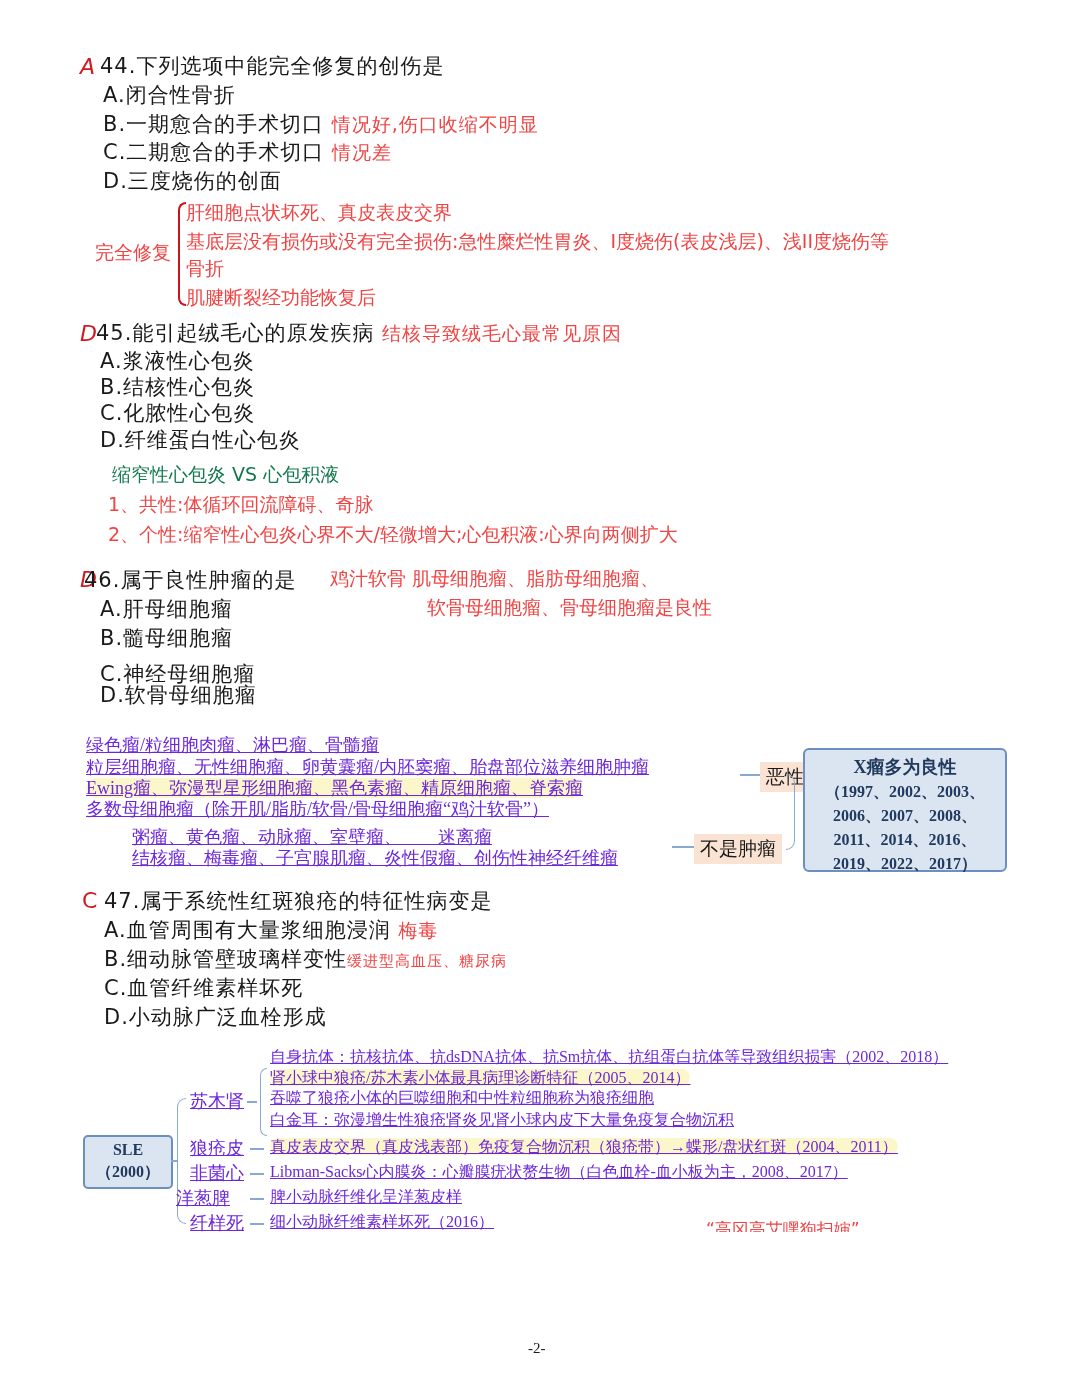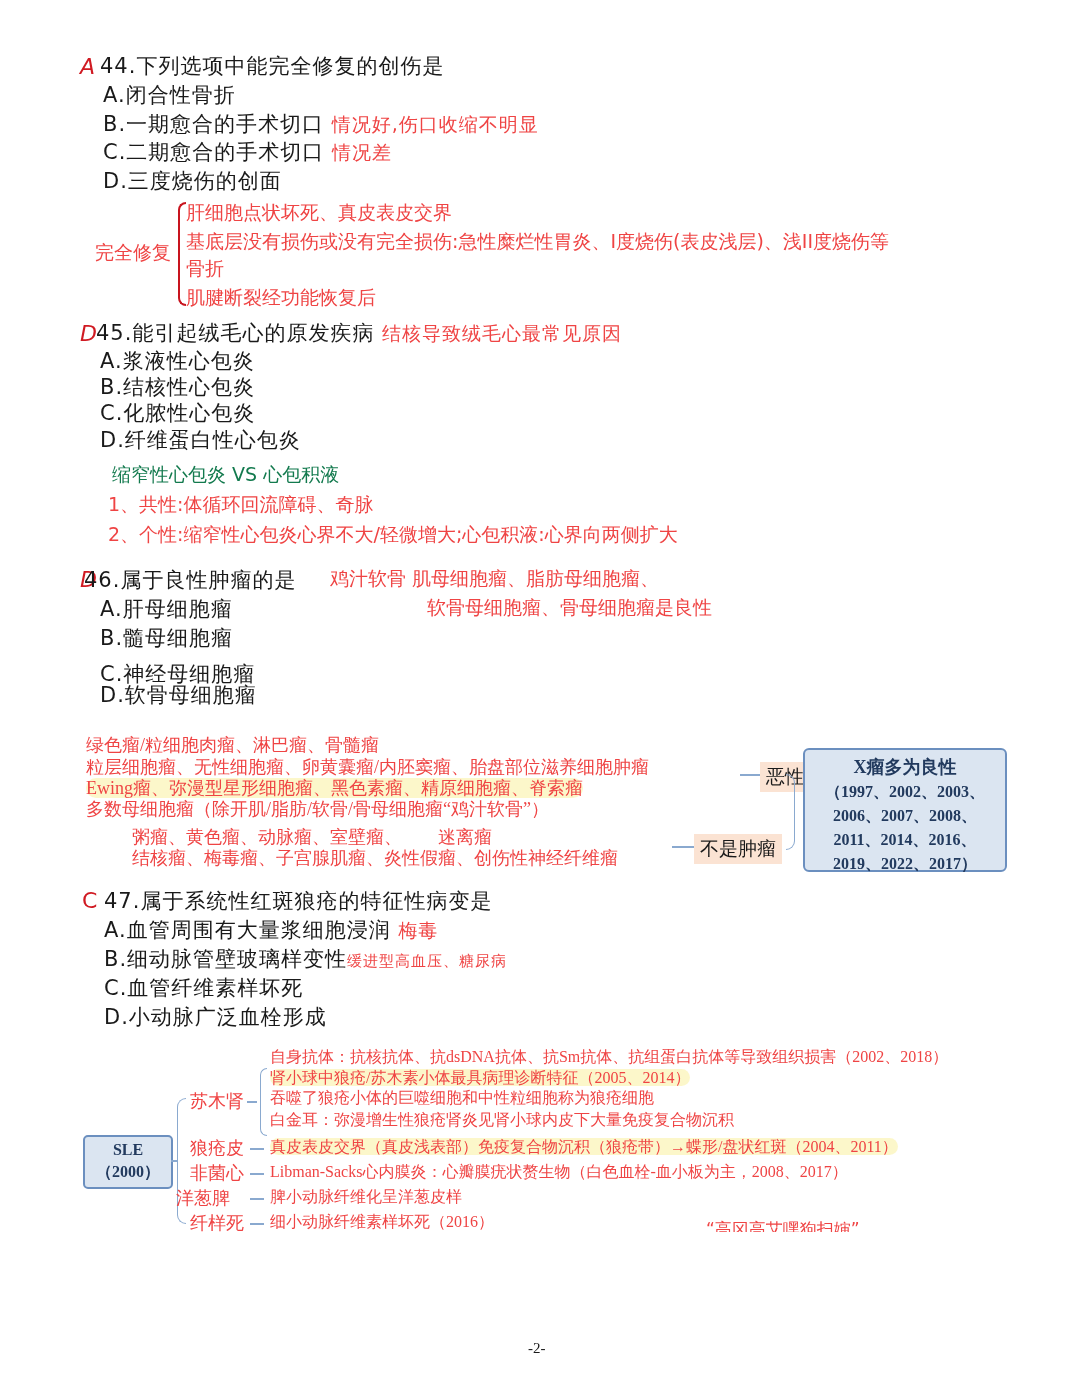--- a/index.html
+++ b/index.html
@@ -3,21 +3,21 @@
 <meta charset="utf-8">
 <style>
   html,body{margin:0;padding:0;background:#fff;}
   body{width:1080px;height:1398px;position:relative;overflow:hidden;font-family:"DejaVu Sans",sans-serif;color:#1a1a1a;}
   .abs{position:absolute;white-space:nowrap;}
   .q{font-size:21px;letter-spacing:1px;}
   .red{color:#ef4444;}
   .hand{font-family:"DejaVu Sans",sans-serif;font-size:19px;}
   .ans{font-size:22px;color:#d01a22;font-style:italic;}
   .green{color:#137a4e;}
-  .serif{font-family:"Liberation Serif","DejaVu Serif",serif;font-size:18px;color:#ef4444;}
+  .serif{font-family:"Liberation Serif","DejaVu Serif",serif;font-size:18px;color:#6d28d9;text-decoration:underline;}
   .hl{background:rgba(252,246,196,0.9);border-radius:10px;}
   .tag{background:#fbe3d3;padding:2px 6px;font-family:"Liberation Serif","DejaVu Serif",serif;font-size:19px;}
   .xbox{border:2px solid #6b8fbf;background:#dbe5f1;border-radius:6px;text-align:center;color:#223a5e;font-family:"Liberation Serif","DejaVu Serif",serif;font-weight:bold;font-size:16px;line-height:24px;}
   .line{position:absolute;background:#8aa9cf;}
   .brace{position:absolute;border:1.5px solid #8aa9cf;border-right:none;border-radius:10px 0 0 10px;}
   .rbrace{position:absolute;border:1.5px solid #8aa9cf;border-left:none;border-radius:0 10px 10px 0;}
   .redbrace{position:absolute;border:2px solid #c8141e;border-right:none;border-radius:8px 0 0 8px;}
   .slebox{border:2px solid #6b8fbf;background:#dbe5f1;border-radius:5px;text-align:center;color:#223a5e;font-family:"Liberation Serif","DejaVu Serif",serif;font-weight:bold;font-size:16px;line-height:22px;}
 </style>
 </head>

